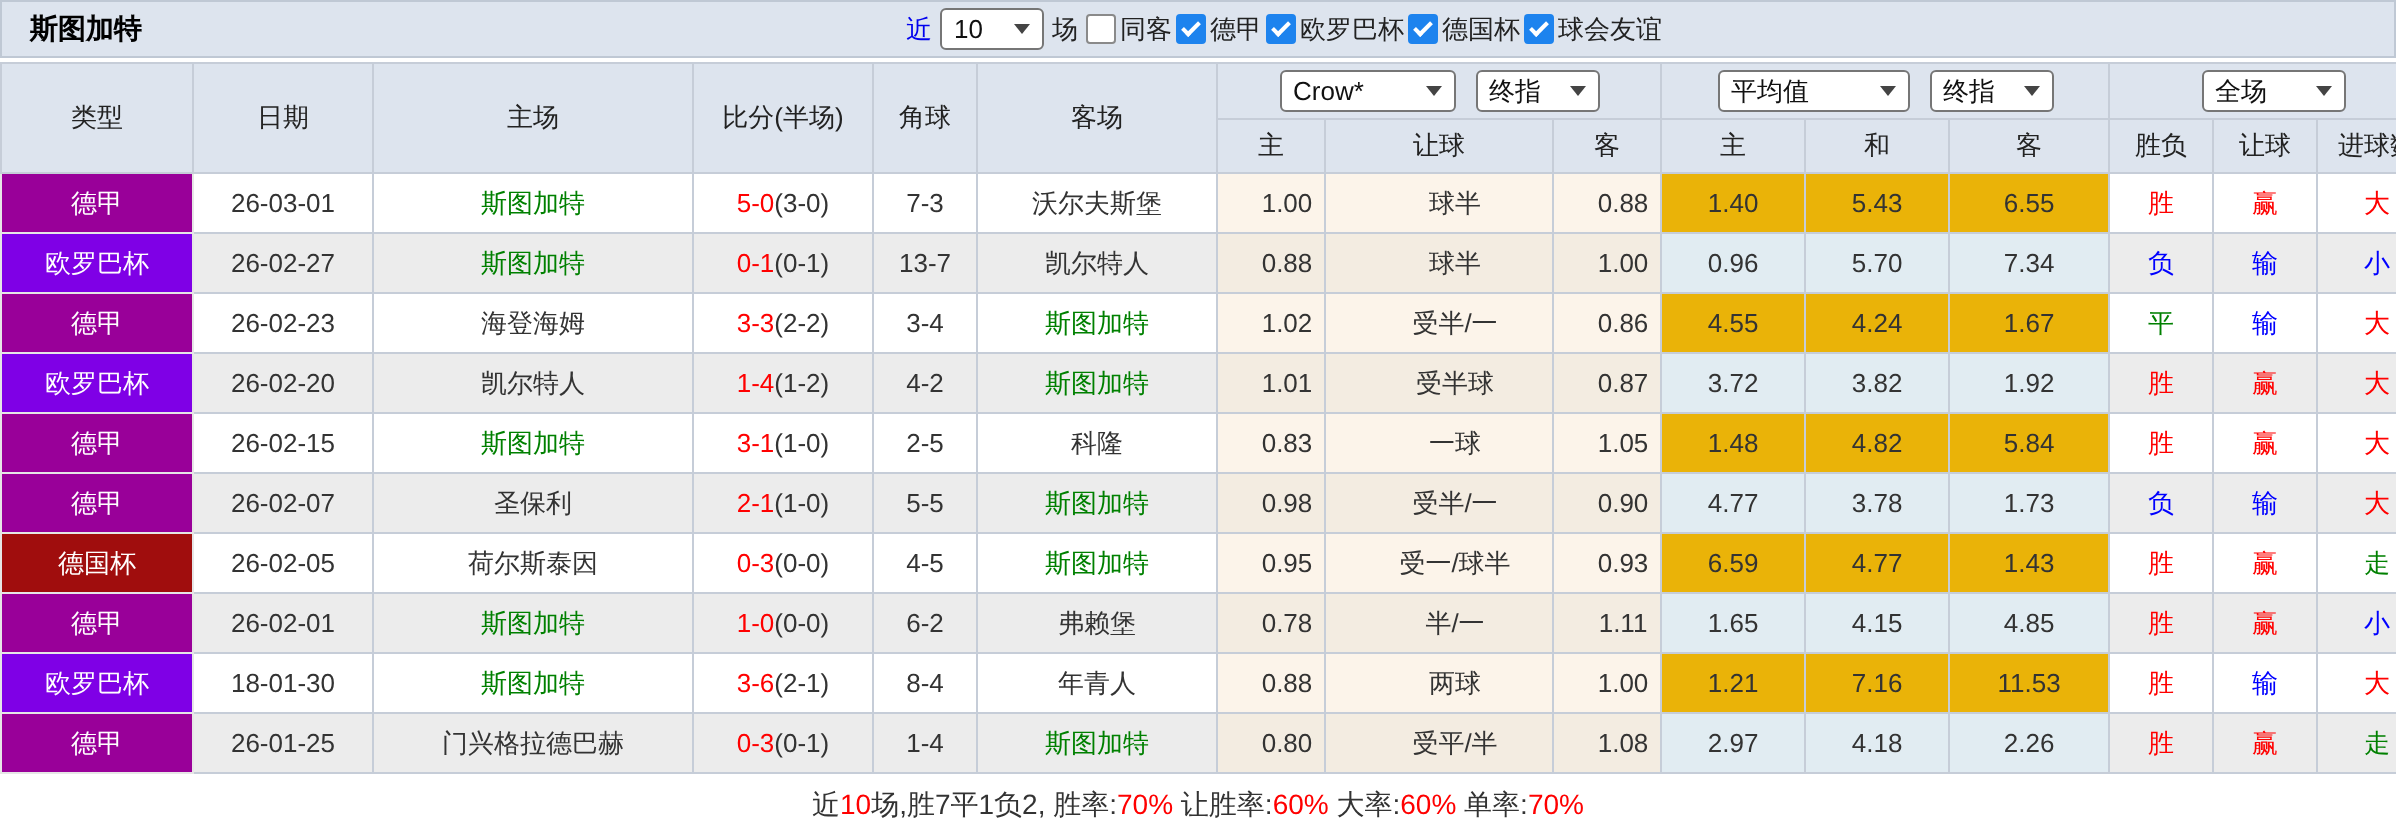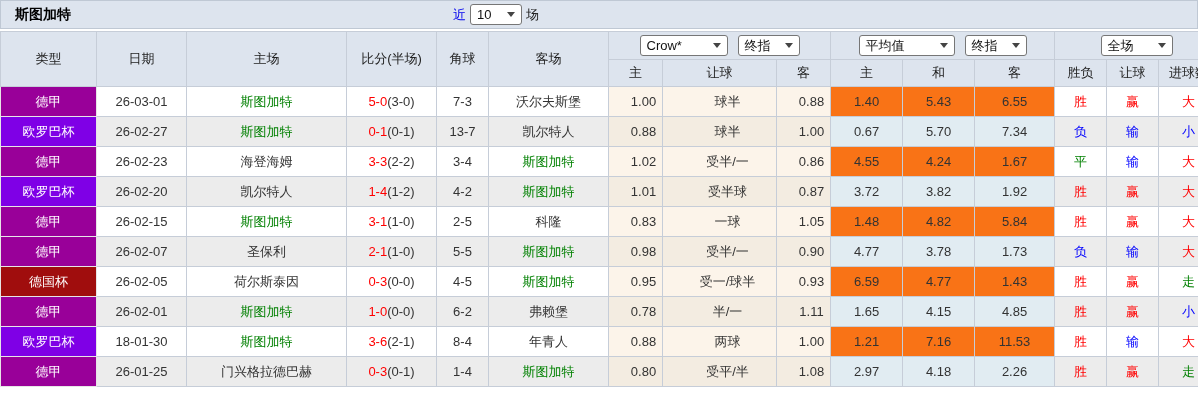--- a/index.html
+++ b/index.html
@@ -29,21 +29,21 @@
   .tablewrap{width:1198px;overflow:hidden;margin-top:2px;}
   table{border-collapse:collapse;table-layout:fixed;width:1218px;font-size:13px;}
   th,td{border:1px solid #c6cdd8;text-align:center;padding:0;overflow:hidden;white-space:nowrap;}
   thead th{background:#dde4ee;font-weight:normal;color:#222;}
   tr.hrow1 th{height:27px;margin-top:29px;}
   tr.hrow2 th{height:26px;}
   tbody td{height:29px;background:#fff;color:#333;}
   tr.even td{background:#ececec;}
   td.c-odds{background:#fcf4ea;padding-left:16px;}
   tr.even td.c-odds{background:#f3ece1;}
-  td.c-avg{background:#f97316;}
+  td.c-avg{background:#eab308;}
   tr.even td.c-avg{background:#e1ecf2;}
   td.c-league{color:#fff;border-color:#e6e6e6;}
   .ft{color:#ff0000;}
   .ddwrap{display:flex;align-items:center;justify-content:center;gap:10px;}
 
   
   .footer{height:32px;display:flex;align-items:center;justify-content:center;
           border-bottom:1px solid #c9c9c9;font-size:14px;color:#333;background:#fff;}
   .footer .red{color:#ff0000;}
 </style>
@@ -54,20 +54,32 @@
 
   <div class="topbar">
     <span class="title">斯图加特</span>
     <div class="filters">
       <span class="lnk">近</span>
       <span class="sel" style="width:52px">
         <span>10</span>
         <span class="caret"></span>
       </span>
       <span>场</span>
+      <span id="filter-items" style="display:inline-flex;align-items:center;gap:2px;">
+          <span class="cb"></span>
+          <span>同客</span>
+          <span class="cb checked"></span>
+          <span>德甲</span>
+          <span class="cb checked"></span>
+          <span>欧罗巴杯</span>
+          <span class="cb checked"></span>
+          <span>德国杯</span>
+          <span class="cb checked"></span>
+          <span>球会友谊</span>
+        </span>
     </div>
   </div>
 
   <div class="tablewrap">
     <table>
       <colgroup>
         <col style="width:96px">
           <col style="width:90px">
           <col style="width:160px">
         <col style="width:90px">
@@ -157,21 +169,21 @@
           <tr class="even">
             <td class="c-league" style="background: rgb(127, 0, 230);">欧罗巴杯</td>
             <td>26-02-27</td>
             <td style="color: rgb(0, 128, 0);">斯图加特</td>
             <td><span class="ft">0-1</span><span>(0-1)</span></td>
             <td>13-7</td>
             <td>凯尔特人</td>
             <td class="c-odds">0.88</td>
             <td class="c-odds">球半</td>
             <td class="c-odds">1.00</td>
-            <td class="c-avg">0.67</td>
+            <td class="c-avg">0.96</td>
             <td class="c-avg">5.70</td>
             <td class="c-avg">7.34</td>
             <td style="color: rgb(0, 0, 255);">负</td>
             <td style="color: rgb(0, 0, 255);">输</td>
             <td style="color: rgb(0, 0, 255);">小</td>
           </tr>
           <tr class="odd">
             <td class="c-league" style="background: rgb(153, 0, 153);">德甲</td>
             <td>26-02-23</td>
             <td>海登海姆</td>
@@ -304,14 +316,17 @@
             <td class="c-avg">4.18</td>
             <td class="c-avg">2.26</td>
             <td style="color: rgb(255, 0, 0);">胜</td>
             <td style="color: rgb(255, 0, 0);">赢</td>
             <td style="color: rgb(0, 128, 0);">走</td>
           </tr>
         </tbody>
     </table>
   </div>
 
+  <div class="footer">
+    <span id="footer-text"><span>近</span><span class="red">10</span><span>场,胜7平1负2, 胜率:</span><span class="red">70%</span><span> 让胜率:</span><span class="red">60%</span><span> 大率:</span><span class="red">60%</span><span> 单率:</span><span class="red">70%</span></span>
+  </div>
 
 </div>
 
 </body></html>

